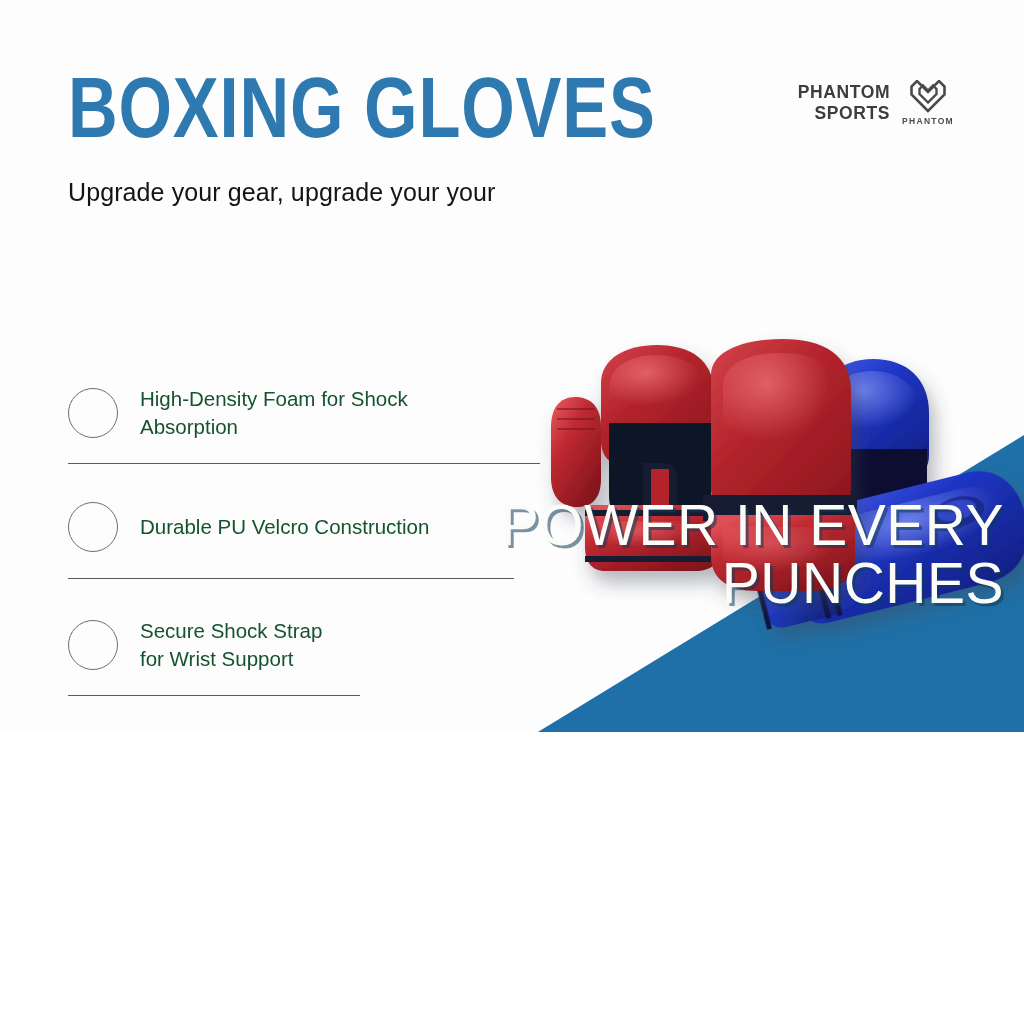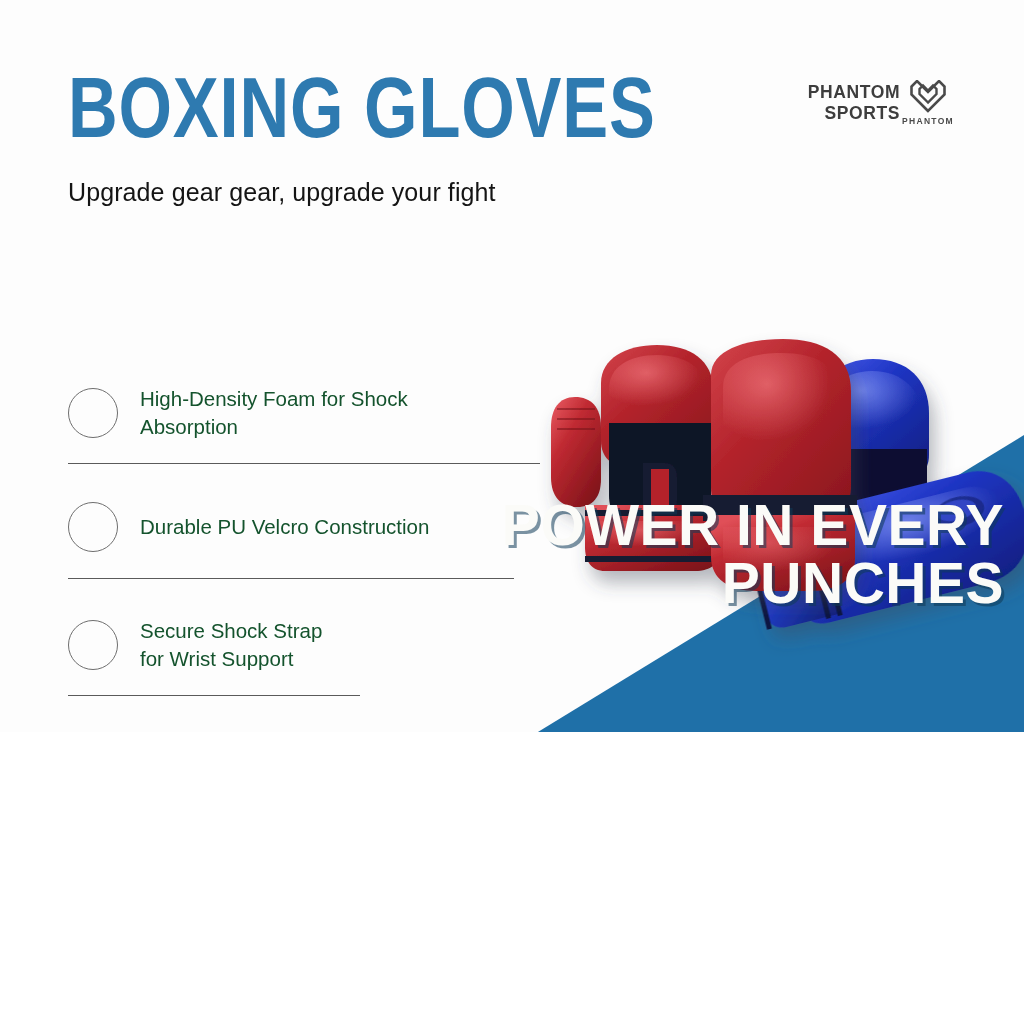--- a/index.html
+++ b/index.html
@@ -57,21 +57,21 @@
     white-space: nowrap;
   }
 
   
   .brand {
     position: absolute;
     right: 70px;
     top: 80px;
     display: flex;
     align-items: center;
-    gap: 2px;
+    gap: 12px;
   }
   .brand-wordmark {
     text-align: right;
     font-size: 17.5px;
     font-weight: 700;
     letter-spacing: 0.6px;
     line-height: 1.22;
     color: #3d3d3d;
     white-space: pre-line;
   }
@@ -139,38 +139,38 @@
   
   .headline {
     position: absolute;
     right: 20px;
     bottom: 120px;
     width: 700px;
     margin: 0;
     text-align: right;
     font-size: 57px;
     line-height: 1.02;
-    font-weight: 700;
+    font-weight: 400;
     letter-spacing: 0.5px;
     color: #fbfbf8;
     text-shadow: 3px 3px 0 rgba(14, 58, 88, 0.55);
     white-space: pre-line;
     z-index: 6;
   }
 </style>
 </head>
 <body>
 
 <div id="poster">
 
   <div class="wedge"></div>
 
   <div class="header">
     <h1 class="title">BOXING GLOVES</h1>
-    <p class="subtitle">Upgrade gear gear, upgrade your fight</p>
+    <p class="subtitle">Upgrade your gear, upgrade your your</p>
 
     <div class="brand">
       <div class="brand-wordmark">PHANTOM
 SPORTS</div>
       <div class="brand-mark">
         <span>
           <svg width="44" height="33" viewBox="0 0 44 33" fill="none">
             <path d="M22 31 L5.5 14.5 L5.5 6.5 L11 1 L22 12 L33 1 L38.5 6.5 L38.5 14.5 Z" stroke="#4a4a4a" stroke-width="2.6" stroke-linejoin="miter" fill="none"></path>
             <path d="M22 22.5 L13.5 14 L13.5 9 L17 5.5 L22 10.5 L27 5.5 L30.5 9 L30.5 14 Z" stroke="#4a4a4a" stroke-width="2.4" stroke-linejoin="miter" fill="none"></path>
           </svg>

